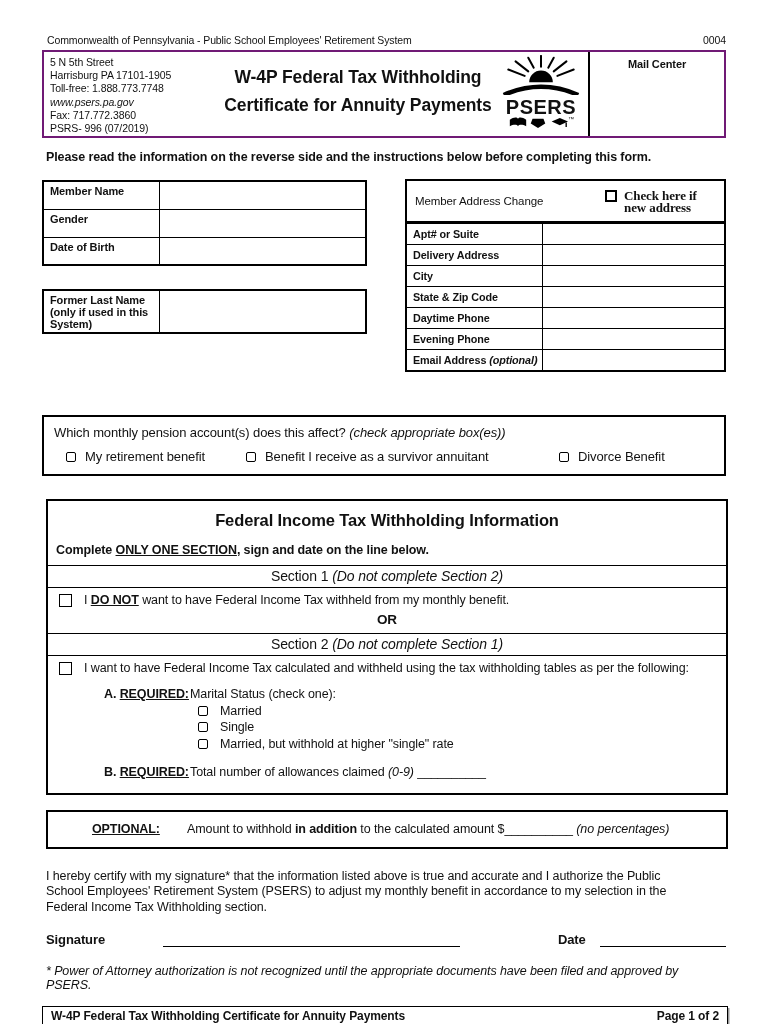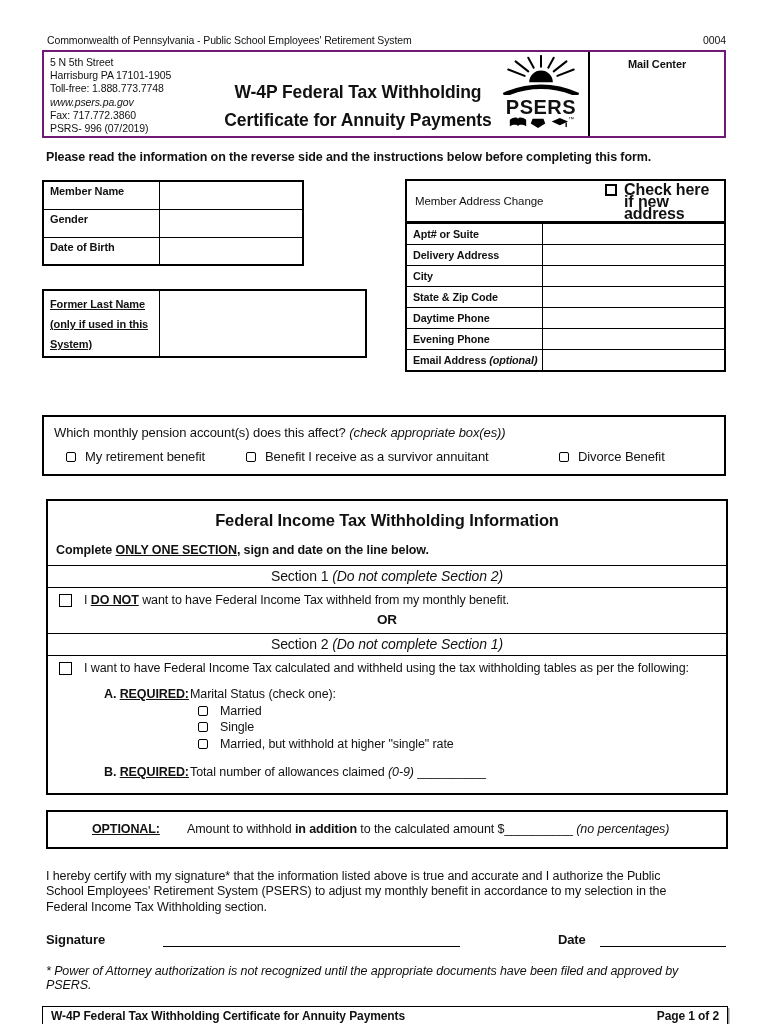--- a/index.html
+++ b/index.html
@@ -8,45 +8,45 @@
     font-family:"Liberation Sans",sans-serif;color:#111;
     letter-spacing:-0.1px;
   }
   .page{position:absolute;inset:0;}
   
   .top-row{display:flex;justify-content:space-between;margin:34px 44px 4px 47px;font-size:10.5px;}
   
   .header-box{margin:0 44px 0 42px;border:2px solid #701a75;display:flex;align-items:stretch;height:84px;}
   .addr{width:172px;padding:4px 0 0 6px;font-size:10.5px;line-height:13.2px;}
   .addr .it{font-style:italic;}
-  .title-block{flex:1;text-align:center;font-weight:bold;font-size:17.5px;line-height:28px;padding-top:26px;}
+  .title-block{flex:1;text-align:center;font-weight:bold;font-size:17.5px;line-height:28px;padding-top:11px;}
   .logo-block{width:94px;text-align:center;padding-top:3px;}
   .logo-block .psers-word{font-weight:bold;font-size:20px;letter-spacing:0.5px;line-height:17px;}
   .emblems{line-height:6px;}
   .mail-cell{width:134px;border-left:2px solid #000;text-align:center;font-weight:bold;font-size:11px;padding-top:6px;}
   
   .notice{margin:12px 44px 0 46px;font-weight:bold;font-size:12.5px;}
   
   .tables-wrap{position:relative;margin:15px 44px 0 42px;height:214px;}
   table{border-collapse:collapse;}
   .left-tables{position:absolute;left:0;top:1px;width:325px;}
-  .grid{width:262px;border:2px solid #000;}
+  .grid{width:325px;border:2px solid #000;}
   .grid td{border:1.5px solid #000;font-size:11px;vertical-align:top;padding:3px 4px 2px 6px;}
   .grid td.lbl{width:105px;font-weight:bold;line-height:12.5px;}
   .grid td.val{background:#fff;}
   .member-grid tr{height:28px;}
   .former-grid{margin-top:23px;width:325px;border:2px solid #000;}
   .former-grid td{border:1.5px solid #000;font-size:11px;vertical-align:top;padding:3px 4px 2px 6px;}
-  .former-grid td.lbl{width:105px;font-weight:bold;line-height:20px;text-decoration:underline;}
+  .former-grid td.lbl{width:105px;font-weight:bold;line-height:12px;}
   .former-grid tr{height:42px;}
   .right-table{position:absolute;left:363px;top:0;width:321px;}
   .addr-head{border:2px solid #000;display:flex;height:40px;align-items:center;}
   .addr-head .hl{font-weight:normal;font-size:11.5px;padding-left:8px;width:190px;}
   .addr-head .cbwrap{display:flex;gap:7px;align-items:flex-start;padding-top:2px;}
-  .addr-head .cbl{font-weight:bold;font-size:16px;line-height:12px;width:92px;}
+  .addr-head .cbl{font-weight:bold;font-size:13px;line-height:12px;width:92px;font-family:Liberation Serif, serif;}
   .addr-grid{width:321px;border:2px solid #000;border-top:none;}
   .addr-grid td{border:1.5px solid #000;font-size:10.8px;padding:2px 4px 2px 6px;}
   .addr-grid td.lbl{width:125px;font-weight:bold;}
   .addr-grid tr{height:21px;}
   .opt-it{font-style:italic;}
   
   .cb{display:inline-block;width:11px;height:11px;border:1.5px solid #000;background:#fff;box-sizing:border-box;}
   .cb.small{width:10px;height:10px;border-radius:2px;}
   .cb.big{width:13px;height:13px;}
   .cb.bold{border-width:2px;width:12px;height:12px;}

